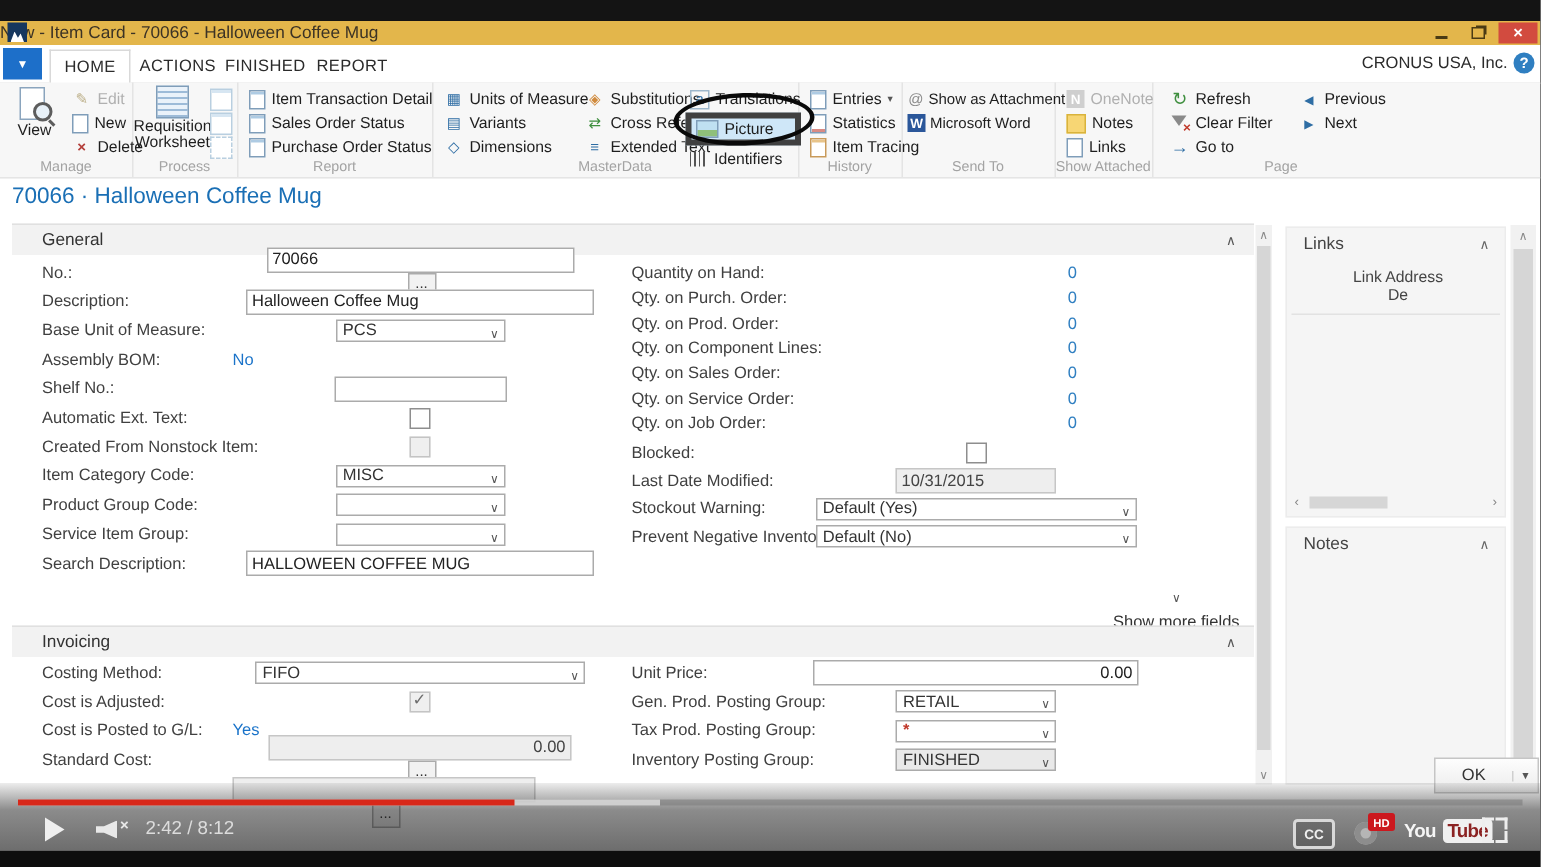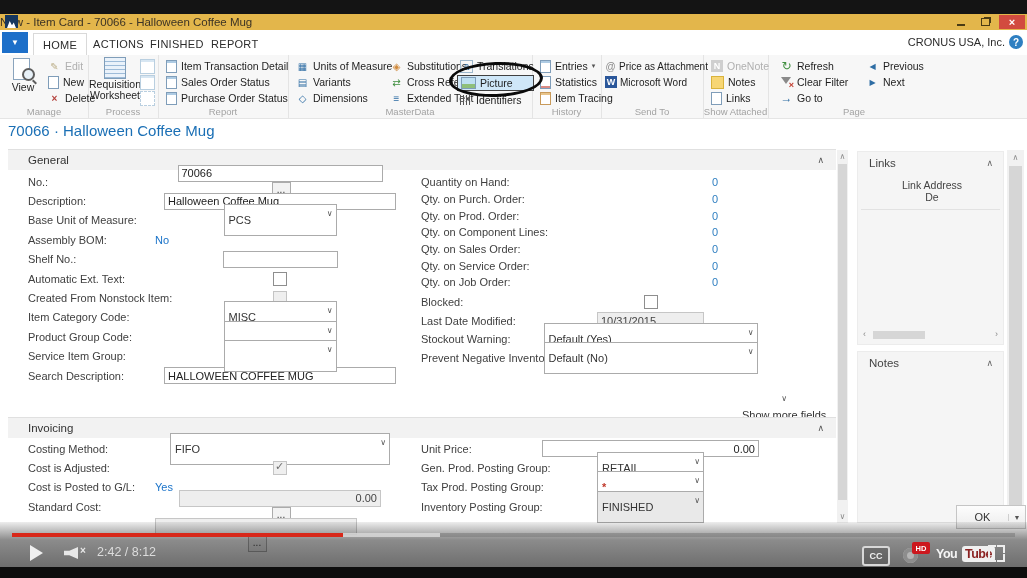--- a/index.html
+++ b/index.html
@@ -44,33 +44,33 @@
   .pic-ic{display:inline-block;flex:none;width:13px;height:10px;border:1px solid #7f9db9;background:linear-gradient(#bfe0f2 55%,#8fbf7a 45%);}
   .funnel{position:relative;display:inline-block;width:13px;height:12px;flex:none;}
   .ftri{position:absolute;left:1px;top:1px;width:0;height:0;border-left:5px solid transparent;border-right:5px solid transparent;border-top:7px solid #8a8a8a;}
   .fx{position:absolute;right:-1px;bottom:-2px;font-style:normal;color:#c0392b;font-size:9px;font-weight:bold;}
   .view-ic{position:relative;display:inline-block;width:24px;height:24px;}
   .vi-page{position:absolute;left:2px;top:0;width:15px;height:20px;background:#fff;border:1px solid #8aa4bd;}
   .vi-lens{position:absolute;right:0;bottom:1px;width:9px;height:9px;border:2px solid #5d5d5d;border-radius:50%;background:#e8f1f8;}
   .vi-handle{position:absolute;right:-2px;bottom:-1px;width:5px;height:2px;background:#5d5d5d;transform:rotate(45deg);}
   .req-ic{display:inline-block;width:20px;height:20px;border:1px solid #7f9db9;background:#eaf2fa;background-image:repeating-linear-gradient(#eaf2fa 0 3px,#9dbbd8 3px 4px);}
   .mbtn{width:13px;height:13px;border:1px solid #b9cfe0;background:#fff;margin:1px 0;box-shadow:inset 0 2px 0 #d7e6f2;}
-  .hl{background:#cfe7f8;border:1px solid #404040;height:14px;padding:0 4px 0 3px;}
+  .hl{background:#cfe7f8;border:4px solid #404040;height:14px;padding:0 4px 0 3px;}
   .caret{font-size:7px;color:#555;}
   
   .pagetitle{left:8px;top:122px;font-size:15px;color:#1a6fb5;z-index:1;}
   .sechdr{left:8px;width:828px;height:21px;background:#f2f2f2;border-top:1px solid #e0e0e0;display:flex;align-items:center;padding-left:20px;box-sizing:border-box;font-size:11.5px;color:#333;z-index:1;}
   .sec-chev{position:absolute;right:12px;font-size:9px;color:#555;}
   .grid{display:grid;align-items:center;z-index:1;}
   .lblc{color:#404040;font-size:11px;white-space:nowrap;}
   .ti{border:1px solid #ababab;background:#fff;height:15px;font-size:11px;padding:0 3px;font-family:inherit;color:#222;box-sizing:content-box;}
   .ti.ra{text-align:right;}
   .ti.dis{background:#eee;border-color:#c6c6c6;color:#444;}
   .dots{border:1px solid #ababab;background:#f2f2f2;width:19px;height:17px;font-size:10px;text-align:center;line-height:14px;color:#333;box-sizing:border-box;margin-left:2px;}
-  .cmb{position:relative;border:1px solid #ababab;background:#fff;height:32px;font-size:11px;display:flex;align-items:center;padding:0 16px 0 4px;box-sizing:border-box;white-space:nowrap;}
+  .cmb{position:relative;border:1px solid #ababab;background:#fff;height:15px;font-size:11px;display:flex;align-items:center;padding:0 16px 0 4px;box-sizing:border-box;white-space:nowrap;}
   .cmb.gray{background:#e9e9e9;}
   .cmb .car{position:absolute;right:3px;top:4px;color:#555;font-size:8px;}
   .cb{width:12px;height:12px;border:1px solid #8e8e8e;background:#fff;position:relative;}
   .cb.dis{background:#efefef;border-color:#c4c4c4;}
   .cb .ck{position:absolute;left:1px;top:-2px;font-size:11px;color:#6d6d6d;}
   .bluelink{color:#1a73c9;}
   .qtyval{color:#2f7fc1;text-align:right;font-size:11px;}
   .flex{display:flex;align-items:center;flex-direction:column;}
   
   .fbox{background:#f5f5f5;border:1px solid #ececec;box-sizing:border-box;z-index:1;}
@@ -262,21 +262,21 @@
             <span>Item Tracing</span>
           </div>
       </div>
       <div class="rlabel">History</div>
     </div>
 
     <div class="rgroup" style="left:601px;width:102px;">
       <div class="abs" style="left:0;top:3px;">
         <div class="sbtn" style="padding-left:4px;gap:3px;font-size:10px;">
             <span class="gly" style="color:#8a8a8a;width:11px;">@</span>
-            <span>Price as Attachment</span>
+            <span>Show as Attachment</span>
           </div>
         <div class="sbtn" style="padding-left:4px;gap:3px;font-size:10px;">
             <span class="wbadge">W</span>
             <span>Microsoft Word</span>
           </div>
       </div>
       <div class="rlabel">Send To</div>
     </div>
 
     <div class="rgroup" style="left:703px;width:65px;">

